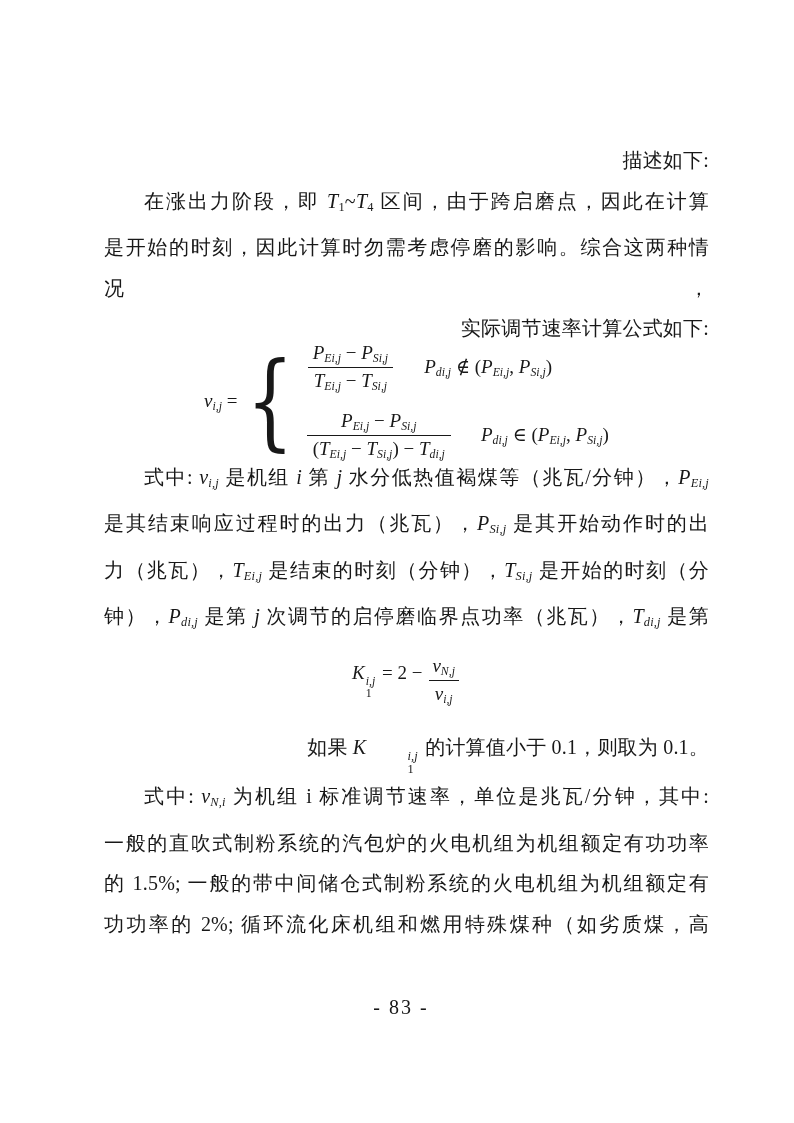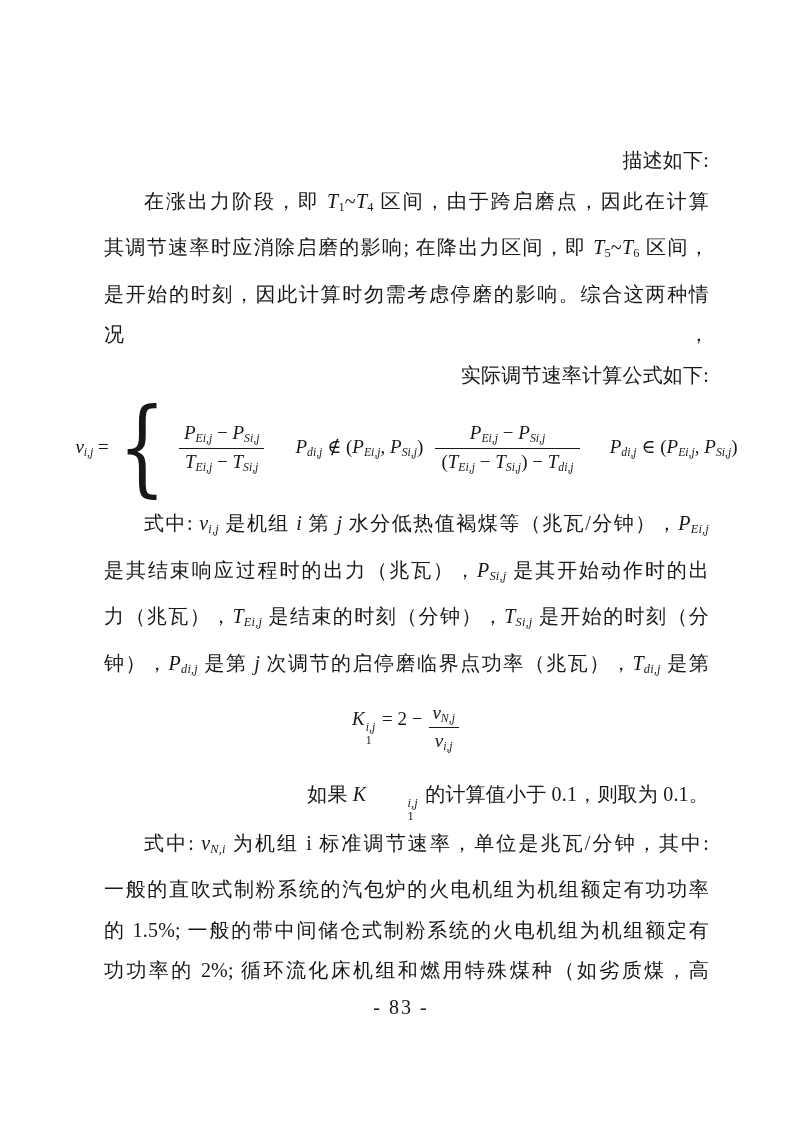--- a/index.html
+++ b/index.html
@@ -36,21 +36,21 @@
   .formula-v{
     display:flex; justify-content:center; align-items:center;
     height:102px; margin:2px 0 4px; font-size:19px; line-height:1.15;
   }
   .fv-lhs{ white-space:nowrap; }
   .brace{
     font-family:"DejaVu Serif",serif;
     font-size:104px; line-height:0.92; font-weight:400;
     transform:scaleX(0.72); margin-right:3px;
   }
-  .cases{ display:flex; flex-direction:row; gap:12px; }
+  .cases{ display:flex; flex-direction:column; gap:12px; }
   .case{ display:flex; align-items:center; }
   .frac{ display:inline-flex; flex-direction:column; align-items:center; }
   .frac .fr-num,.frac .fr-den{ padding:2px 6px; white-space:nowrap; }
   .frac .fr-den{ border-top:1.3px solid #181818;font-family:Liberation Serif, serif; }
   .cond{ margin-left:30px; white-space:nowrap; }
   
   .formula-k{
     display:flex; justify-content:center; align-items:center;
     height:60px; margin:8px 0 6px; font-size:19px; line-height:1.15;
   }
@@ -62,21 +62,20 @@
   }
 </style>
 </head>
 <body>
 
 <div class="page">
 
   <div>
     <div class="ln"><span>描述如下:</span></div>
     <div class="ln ind j"><span>在涨出力阶段，即 </span><span class="it">T</span><span class="sb">1</span><span>~</span><span class="it">T</span><span class="sb">4</span><span> 区间，由于跨启磨点，因此在计算</span></div>
-    <div class="ln j"><span>其调节速率时应消除启磨的影响; 在降出力区间，即 </span><span class="it">T</span><span class="sb">5</span><span>~</span><span class="it">T</span><span class="sb">6</span><span> 区间，</span></div>
     <div class="ln j"><span>是开始的时刻，因此计算时勿需考虑停磨的影响。综合这两种情况，</span></div>
     <div class="ln"><span>实际调节速率计算公式如下:</span></div>
   </div>
 
   <div class="formula-v">
     <span class="fv-lhs"><span class="it">v</span><span class="it sb">i,j</span><span> =</span></span>
     <span class="brace">{</span>
     <div class="cases">
       <div class="case">
         <span class="frac">

